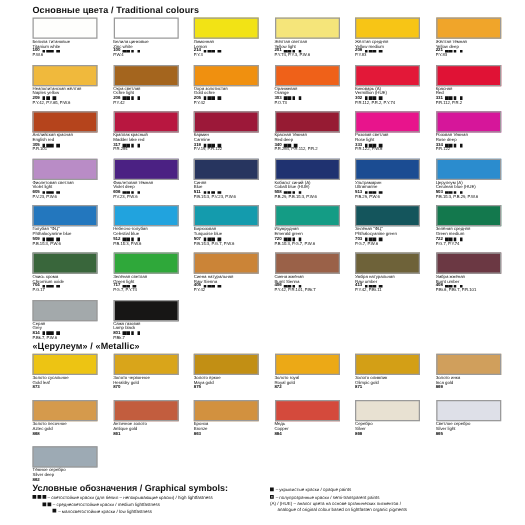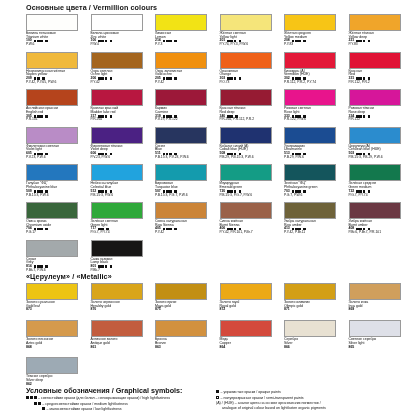--- a/index.html
+++ b/index.html
@@ -144,21 +144,21 @@
   .lrow.i2{padding-left:8px;}
   .lrow.i3{padding-left:16px;}
   .lrow .txt{display:inline-block;}
   .lrow .txt .l2{display:block;padding-left:6px;}
 </style>
 </head>
 <body>
 
 <div class="page">
 
-  <h2 class="section-title" id="title-traditional">Основные цвета / Vermillion colours</h2>
+  <h2 class="section-title" id="title-traditional">Основные цвета / Traditional colours</h2>
 
   <div class="grid" id="grid-traditional">
       <div class="cell">
         <div class="swatch" style="background: rgb(254, 254, 252);"></div>
         <div class="info">
           <span class="nm-ru">Белила титановые</span>
           <span class="nm-en">Titanium white</span>
           <div class="codeline">
             <span class="code">100</span>
             <span class="lf">

